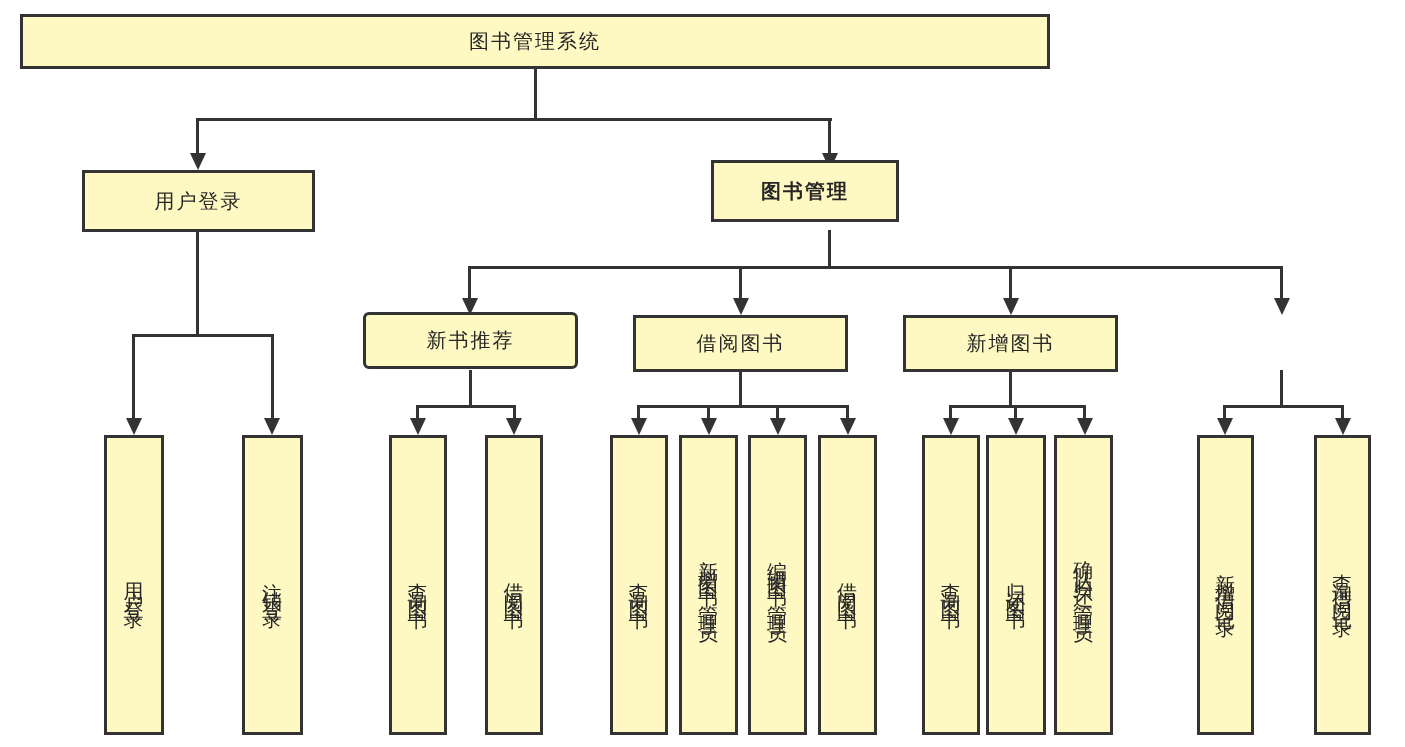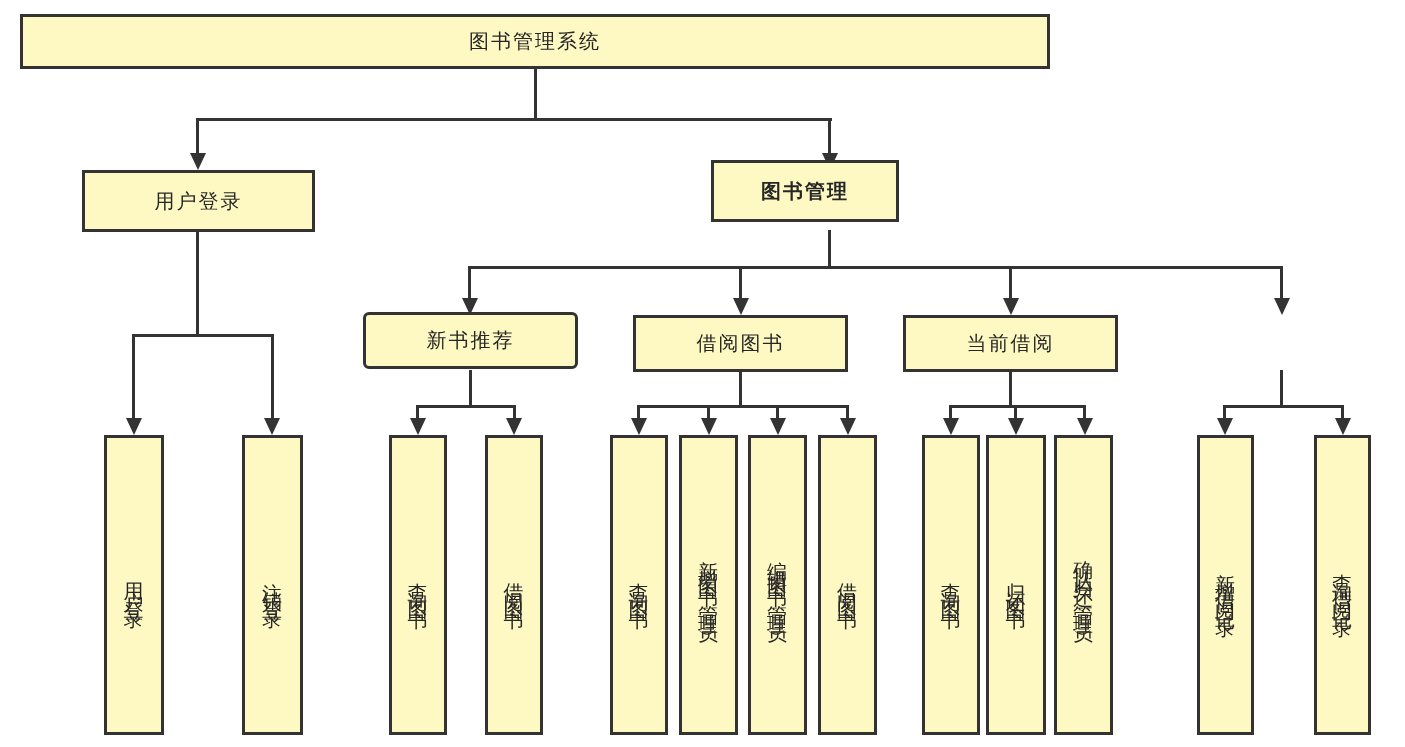--- a/index.html
+++ b/index.html
@@ -88,21 +88,21 @@
   <div class="vline" style="left:1280px;top:266px;height:34px;"></div>
   <div class="arrow" style="left:1274px;top:298px;"></div>
 
   <div class="box" style="left:363px;top:312px;width:215px;height:57px;border-radius:6px;">
     <span>新书推荐</span>
   </div>
   <div class="box" style="left:633px;top:315px;width:215px;height:57px;">
     <span>借阅图书</span>
   </div>
   <div class="box" style="left:903px;top:315px;width:215px;height:57px;">
-    <span>当前借阅</span>
+    <span>新增图书</span>
   </div>
 
   <div class="vline" style="left:469px;top:370px;height:37px;"></div>
   <div class="hline" style="left:416px;top:405px;width:100px;"></div>
   <div class="vline" style="left:416px;top:405px;height:14px;"></div>
   <div class="arrow" style="left:410px;top:418px;"></div>
   <div class="vline" style="left:513px;top:405px;height:14px;"></div>
   <div class="arrow" style="left:506px;top:418px;"></div>
 
   <div class="vline" style="left:739px;top:370px;height:37px;"></div>

